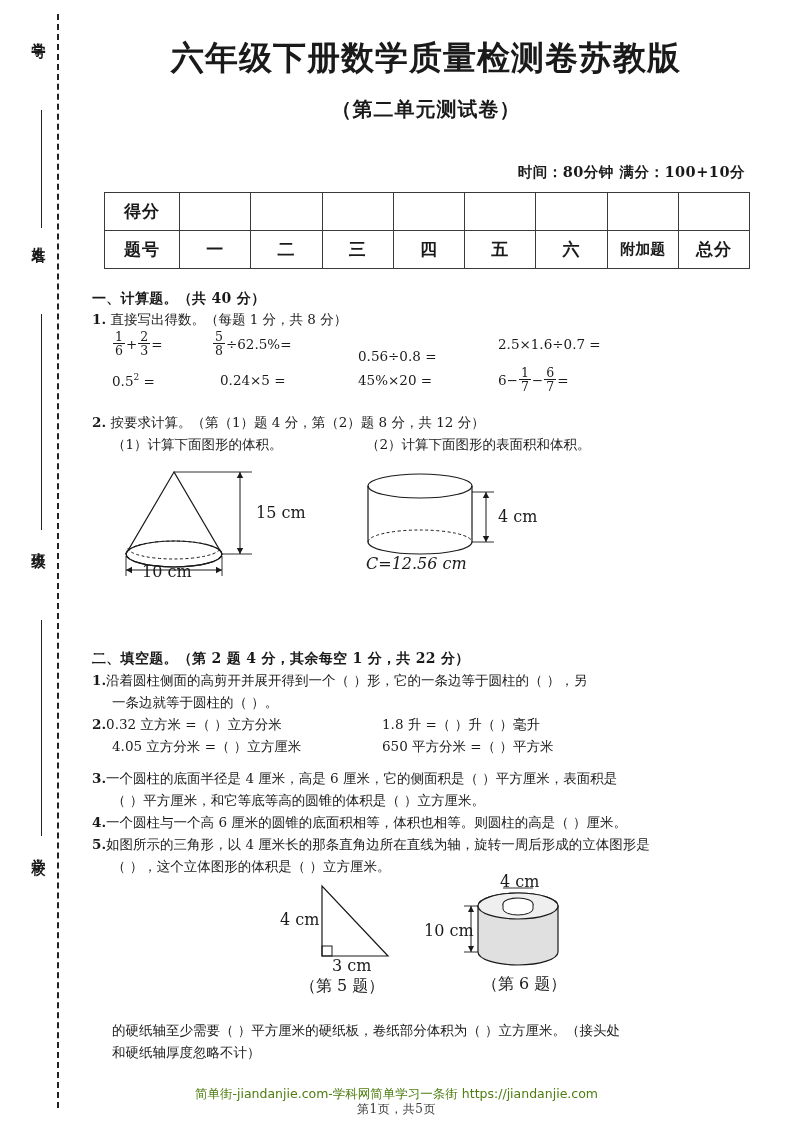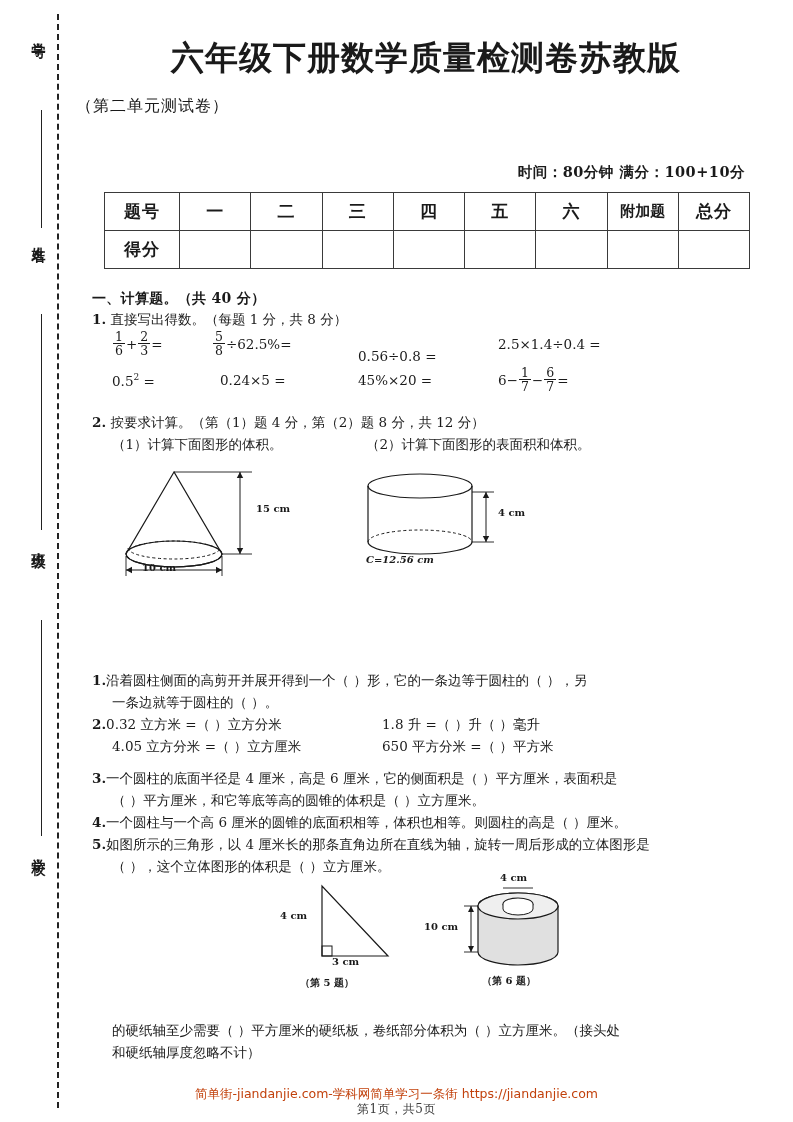--- a/index.html
+++ b/index.html
@@ -44,22 +44,23 @@
     position:absolute; left:76px; top:36px; width:700px;
     text-align:center;
     font-size:33px;
     font-weight:700;
     letter-spacing:1px;
     font-family:"DejaVu Serif", serif;
     white-space:nowrap;
   }
   .title-sub {
     position:absolute; left:76px; top:96px; width:700px;
-    font-size:16px;
-    font-weight:400;
+    text-align:center;
+    font-size:20px;
+    font-weight:700;
     letter-spacing:1px;
   }
   .meta-line {
     position:absolute; right:48px; top:163px;
     font-size:14.5px;
     font-weight:600;
     letter-spacing:.5px;
     white-space:nowrap;
   }
 
@@ -98,28 +99,28 @@
     margin:0 1px;
   }
   .frac .num { display:block; padding:0 2px; }
   .frac .den { display:block; padding:0 2px; border-top:1.1px solid #1a1a1a; }
   sup.sq { font-size:9px; vertical-align:super; }
 
   .expr { position:absolute; font-size:13.5px; white-space:nowrap; }
 
   
   .fig { position:absolute; }
-  .figcap { position:absolute; font-size:10px; text-align:center; white-space:nowrap;font-weight:bold; }
+  .figcap { position:absolute; font-size:16px; text-align:center; white-space:nowrap; }
 
   
   .watermark {
     position:absolute; left:0; top:1086px; width:793px;
     text-align:center;
     font-size:12.5px;
-    color:#c2410c;
+    color:#4d7c0f;
     font-family:"DejaVu Sans", sans-serif;
     white-space:nowrap;
   }
   .pagenum {
     position:absolute; left:0; top:1101px; width:793px;
     text-align:center;
     font-size:12px;
     color:#3c3c3c;
     letter-spacing:.5px;
   }
@@ -140,59 +141,59 @@
     <div class="vlabel" style="top:834px;">学校：</div>
   </div>
 
   <div class="title-main">六年级下册数学质量检测卷苏教版</div>
   <div class="title-sub">（第二单元测试卷）</div>
   <div class="meta-line">时间：80分钟  满分：100+10分</div>
 
   <table class="score-table">
     <tbody>
         <tr>
+      <td class="lbl">得分</td>
+      <td></td>
+      <td></td>
+      <td></td>
+      <td></td>
+      <td></td>
+      <td></td>
+      <td></td>
+      <td></td>
+    </tr>
+    <tr>
       <td class="lbl">题号</td>
       <td>一</td>
       <td>二</td>
       <td>三</td>
       <td>四</td>
       <td>五</td>
       <td>六</td>
       <td class="extra">附加题</td>
       <td>总分</td>
     </tr>
-    <tr>
-      <td class="lbl">得分</td>
-      <td></td>
-      <td></td>
-      <td></td>
-      <td></td>
-      <td></td>
-      <td></td>
-      <td></td>
-      <td></td>
-    </tr>
   </tbody>
     </table>
 
   <div class="blk sec-head" style="left:92px; top:288px;">一、计算题。（共 40 分）</div>
 
   <div class="blk" style="left:92px; top:309px;">
     <span class="qnum">1.</span>
     <span>直接写出得数。（每题 1 分，共 8 分）</span>
   </div>
 
   <div class="expr" style="left:112px; top:330px;">
     <span class="frac"><span class="num">1</span><span class="den">6</span></span>+<span class="frac"><span class="num">2</span><span class="den">3</span></span><span>=</span>
   </div>
   <div class="expr" style="left:212px; top:330px;">
     <span class="frac"><span class="num">5</span><span class="den">8</span></span><span>÷62.5%=</span>
   </div>
   <div class="expr" style="left:358px; top:336px;margin-top:12px;">0.56÷0.8 =</div>
-  <div class="expr" style="left:498px; top:336px;">2.5×1.4÷0.4 =</div>
+  <div class="expr" style="left:498px; top:336px;">2.5×1.6÷0.7 =</div>
 
   <div class="expr" style="left:112px; top:372px;">
     <span>0.5</span><sup class="sq">2</sup> <span>=</span>
   </div>
   <div class="expr" style="left:220px; top:372px;">0.24×5 =</div>
   <div class="expr" style="left:358px; top:372px;">45%×20 =</div>
   <div class="expr" style="left:498px; top:366px;">
     <span>6−</span><span class="frac"><span class="num">1</span><span class="den">7</span></span><span>−</span><span class="frac"><span class="num">6</span><span class="den">7</span></span><span>=</span>
   </div>
 
@@ -240,20 +241,21 @@
       <line x1="110" y1="22" x2="132" y2="22" stroke="#1a1a1a" stroke-width="0.9"></line>
       <line x1="110" y1="72" x2="132" y2="72" stroke="#1a1a1a" stroke-width="0.9"></line>
       <line x1="124" y1="22" x2="124" y2="72" stroke="#1a1a1a" stroke-width="1"></line>
       <path d="M124 22 l-3.2 6 h6.4 z" fill="#1a1a1a"></path>
       <path d="M124 72 l-3.2 -6 h6.4 z" fill="#1a1a1a"></path>
     </svg>
     <div class="figcap" style="left:136px; top:37px;">4 cm</div>
     <div class="figcap" style="left:4px; top:84px; font-style:italic;">C=12.56 cm</div>
   </div>
 
+  <div class="blk sec-head" style="left:92px; top:648px;">二、填空题。（第 2 题 4 分，其余每空 1 分，共 22 分）</div>
 
   <div class="blk" style="left:92px; top:670px;">
     <span class="qnum">1.</span><span>沿着圆柱侧面的高剪开并展开得到一个（        ）形，它的一条边等于圆柱的（                ），另</span>
   </div>
   <div class="blk" style="left:112px; top:692px;">一条边就等于圆柱的（        ）。</div>
 
   <div class="blk" style="left:92px; top:714px;">
     <span class="qnum">2.</span><span>0.32 立方米 =（        ）立方分米</span>
   </div>
   <div class="blk" style="left:382px; top:714px;">1.8 升 =（      ）升（      ）毫升</div>

